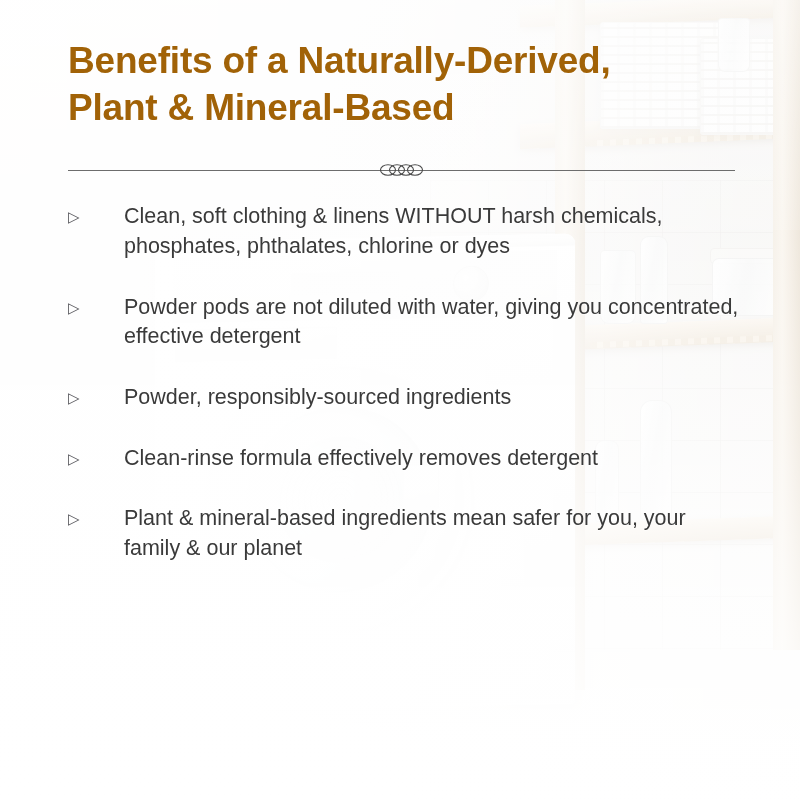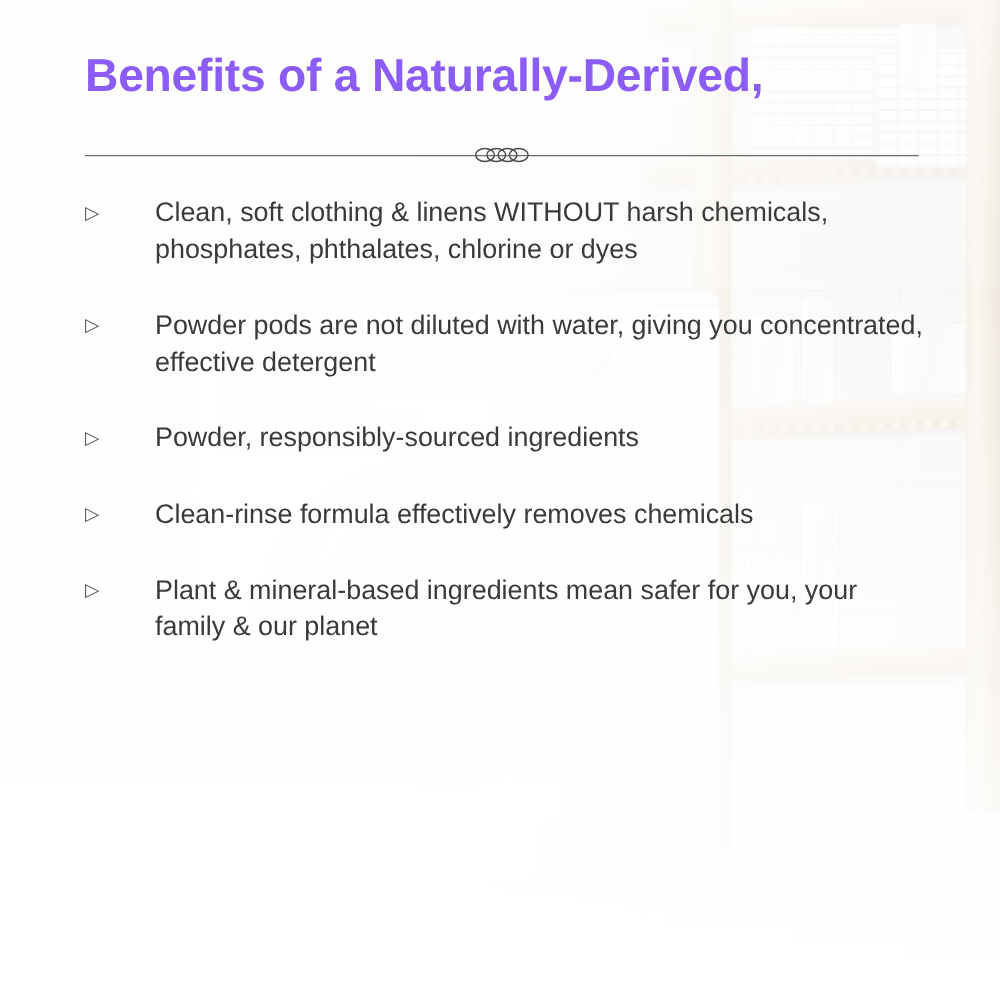--- a/index.html
+++ b/index.html
@@ -225,21 +225,21 @@
   
   .content {
     position: absolute;
     inset: 0;
     padding: 38px 60px 0 68px;
     box-sizing: border-box;
   }
 
   .headline {
     margin: 0;
-    color: #8b5cf6;
+    color: #a16207;
     font-size: 37px;
     font-weight: 700;
     line-height: 1.26;
     letter-spacing: -.2px;
     text-shadow: 0 1px 2px rgba(255,255,255,.75);
   }
   .headline .hl-line { display: block; white-space: nowrap; }
 
   
   .divider {
@@ -337,20 +337,21 @@
 
     <div class="wash-top"></div>
     <div class="wash-left"></div>
     <div class="wash-bottom"></div>
   </div>
 
   <div class="content">
 
     <h1 class="headline">
       <span class="hl-line">Benefits of a Naturally-Derived,</span>
+      <span class="hl-line">Plant &amp; Mineral-Based</span>
     </h1>
 
     <div class="divider">
       <div class="rule"></div>
       <svg class="ornament" viewBox="0 0 46 18">
         <g fill="none" stroke="#4a4a4a" stroke-width="1.1">
           <ellipse cx="9" cy="9" rx="7.5" ry="5.2"></ellipse>
           <ellipse cx="18" cy="9" rx="7.5" ry="5.2"></ellipse>
           <ellipse cx="27" cy="9" rx="7.5" ry="5.2"></ellipse>
           <ellipse cx="36" cy="9" rx="7.5" ry="5.2"></ellipse>
@@ -366,21 +367,21 @@
       <li>
         <span class="marker">▷</span>
         <span class="btext">Powder pods are not diluted with water, giving you concentrated, effective detergent</span>
       </li>
       <li>
         <span class="marker">▷</span>
         <span class="btext">Powder, responsibly-sourced ingredients</span>
       </li>
       <li>
         <span class="marker">▷</span>
-        <span class="btext">Clean-rinse formula effectively removes chemicals</span>
+        <span class="btext">Clean-rinse formula effectively removes detergent</span>
       </li>
       <li>
         <span class="marker">▷</span>
         <span class="btext">Plant &amp; mineral-based ingredients mean safer for you, your family &amp; our planet</span>
       </li>
     </ul>
 
   </div>
 </div>
 

